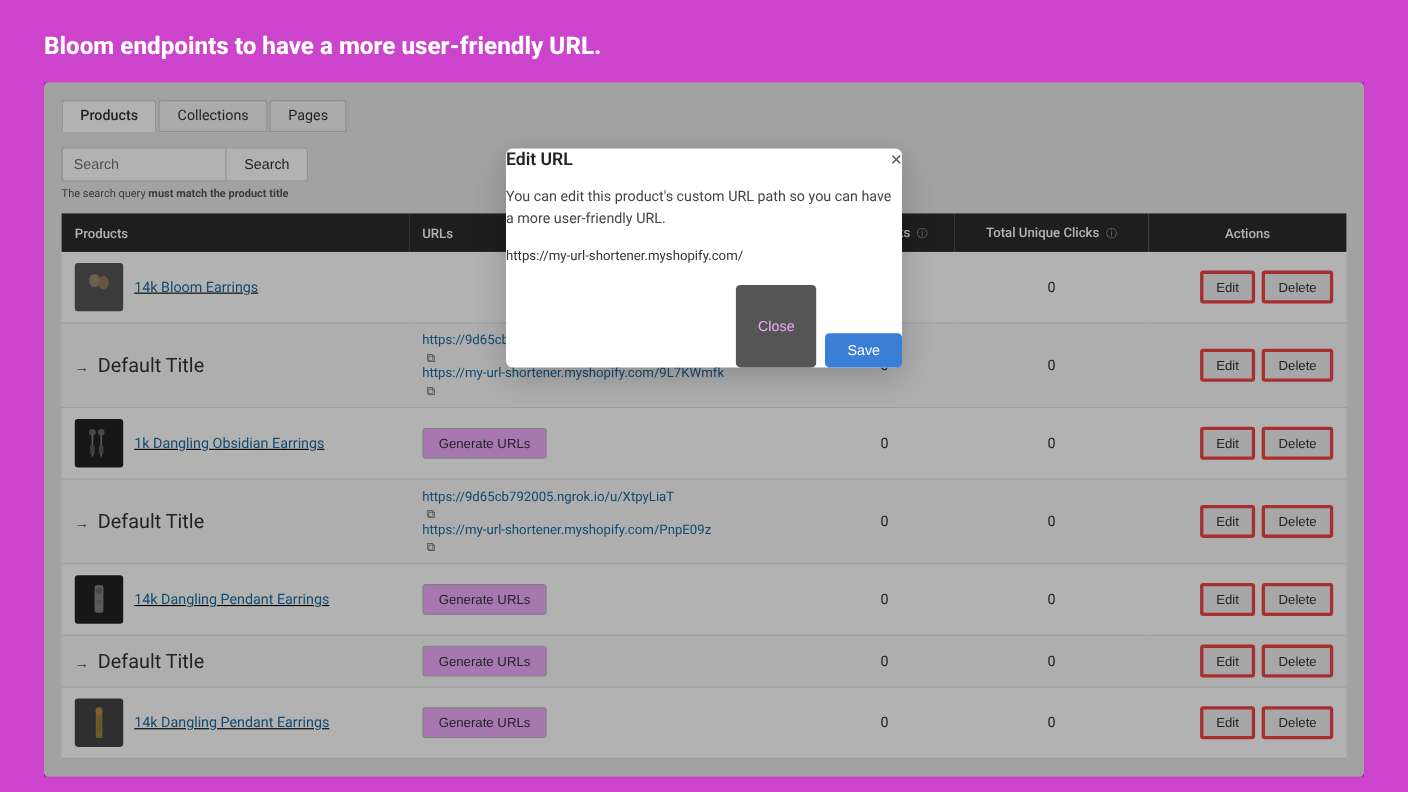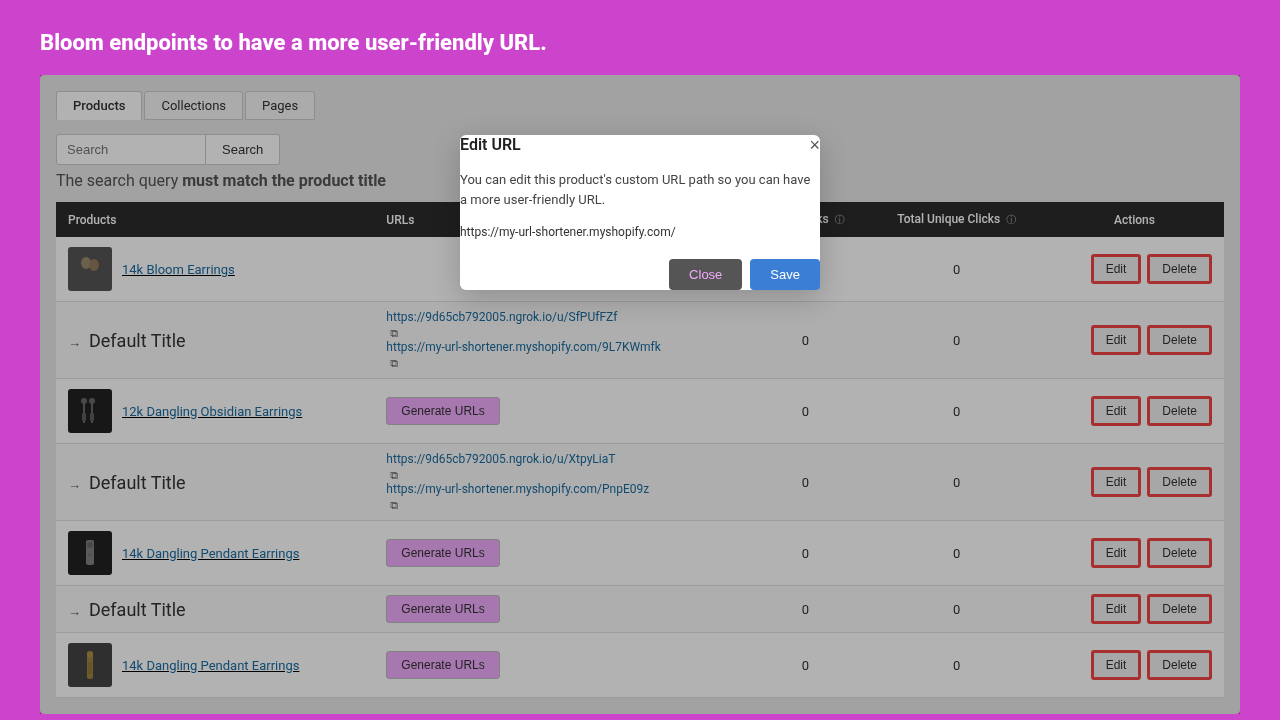--- a/index.html
+++ b/index.html
@@ -63,21 +63,21 @@
       padding: 7px 16px;
       background: white;
       border: 1px solid #ccc;
       border-left: none;
       font-size: 13px;
       cursor: pointer;
       border-radius: 0 3px 3px 0;
       color: #333;
     }
     .search-hint {
-      font-size: 16px;
+      font-size: 10px;
       color: #555;
       margin-bottom: 12px;
     }
     .search-hint strong {
       font-weight: bold;
     }
     .table-container {
       width: 100%;
       border-collapse: collapse;
       background: white;
@@ -272,20 +272,21 @@
       cursor: pointer;
     }
     .modal-save-btn {
       padding: 8px 20px;
       background: #3a7fd5;
       color: white;
       border: none;
       border-radius: 4px;
       font-size: 13px;
       cursor: pointer;
+      margin-top: 44px;
     }
   </style>
 </head>
 <body>
 
 <div class="page-header">
   <div class="page-title">Bloom endpoints to have a more user-friendly URL.</div>
 </div>
 
 <div class="app-container">
@@ -369,21 +370,21 @@
             <div class="product-img dark">
               <svg width="36" height="36" viewBox="0 0 36 36">
                 <line x1="12" y1="6" x2="12" y2="30" stroke="#aaa" stroke-width="1.5"></line>
                 <ellipse cx="12" cy="8" rx="3" ry="3" fill="#888"></ellipse>
                 <line x1="20" y1="6" x2="20" y2="30" stroke="#aaa" stroke-width="1.5"></line>
                 <ellipse cx="20" cy="8" rx="3" ry="3" fill="#888"></ellipse>
                 <rect x="10" y="20" width="4" height="8" fill="#777" rx="1"></rect>
                 <rect x="18" y="20" width="4" height="8" fill="#777" rx="1"></rect>
               </svg>
             </div>
-            <span class="product-name">12k Dangling Obsidian Earrings</span>
+            <span class="product-name">1k Dangling Obsidian Earrings</span>
           </div>
         </td>
         <td>
           <button class="generate-btn">Generate URLs</button>
         </td>
         <td class="count-cell">0</td>
         <td class="count-cell">0</td>
         <td class="action-cell">
           <button class="edit-btn">Edit</button>
           <button class="delete-btn">Delete</button>

